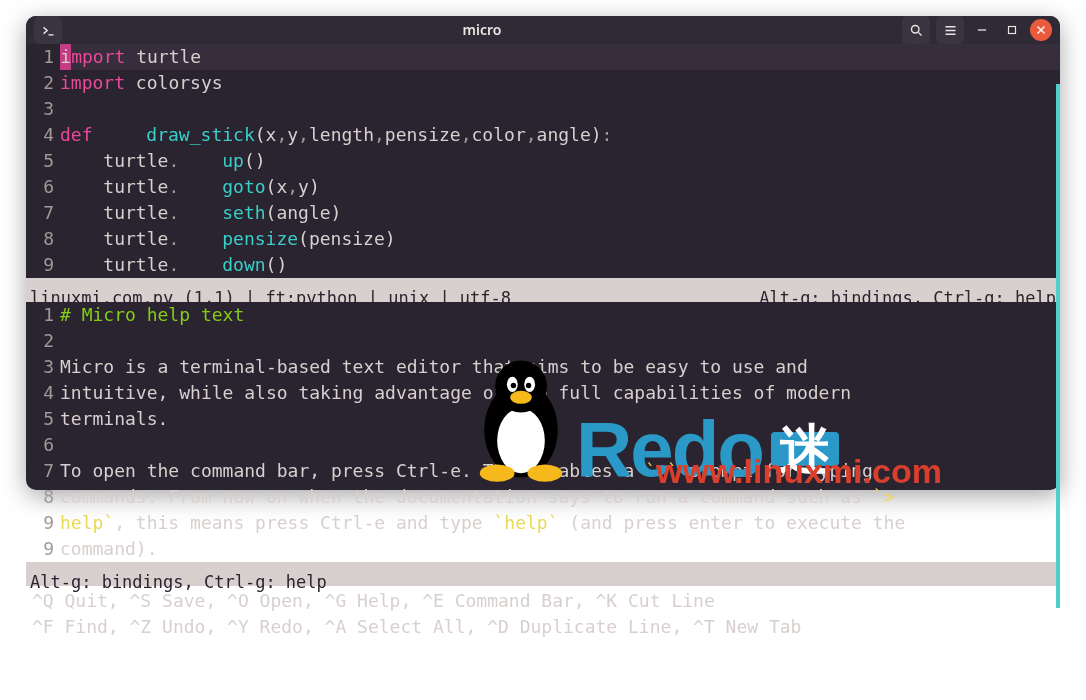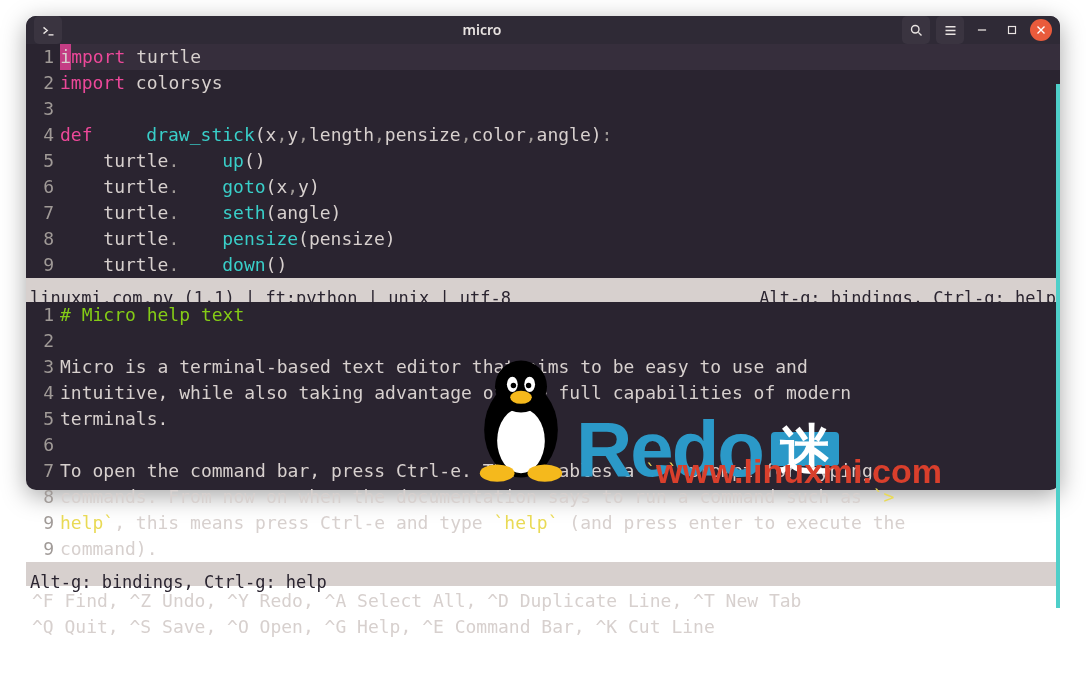--- a/index.html
+++ b/index.html
@@ -135,22 +135,22 @@
             <div class="ln">9</div>
           </div>
         <div class="code" id="code2"><div class="row"><span class="md-head"># Micro help text</span></div><div class="row"></div><div class="row"><span class="ident">Micro is a terminal-based text editor that aims to be easy to use and</span></div><div class="row"><span class="ident">intuitive, while also taking advantage of the full capabilities of modern</span></div><div class="row"><span class="ident">terminals.</span></div><div class="row"></div><div class="row"><span class="ident">To open the command bar, press Ctrl-e. This enables a </span><span class="md-code">`&gt;`</span><span class="ident"> prompt for typing</span></div><div class="row"><span class="ident">commands. From now on when the documentation says to run a command such as </span><span class="md-code">`&gt;</span></div><div class="row"><span class="md-code">help`</span><span class="ident">, this means press Ctrl-e and type </span><span class="md-code">`help`</span><span class="ident"> (and press enter to execute the</span></div><div class="row"><span class="ident">command).</span></div></div>
       </div>
       <div class="statusbar">
         <span>Alt-g: bindings, Ctrl-g: help</span>
       </div>
     </div>
 
     <div class="pane" style="padding:2px 6px 16px 6px;">
+      <div class="row">^Q Quit, ^S Save, ^O Open, ^G Help, ^E Command Bar, ^K Cut Line</div>
       <div class="row">^F Find, ^Z Undo, ^Y Redo, ^A Select All, ^D Duplicate Line, ^T New Tab</div>
-      <div class="row">^Q Quit, ^S Save, ^O Open, ^G Help, ^E Command Bar, ^K Cut Line</div>
     </div>
 
     <div class="overlay">
       <div style="display:flex;align-items:flex-end;">
         <svg class="penguin" viewBox="0 0 100 120">
           <ellipse cx="50" cy="70" rx="34" ry="44" fill="#000"></ellipse>
           <ellipse cx="50" cy="80" rx="22" ry="30" fill="#fff"></ellipse>
           <circle cx="50" cy="30" r="24" fill="#000"></circle>
           <ellipse cx="42" cy="28" rx="5" ry="7" fill="#fff"></ellipse>
           <ellipse cx="58" cy="28" rx="5" ry="7" fill="#fff"></ellipse>

